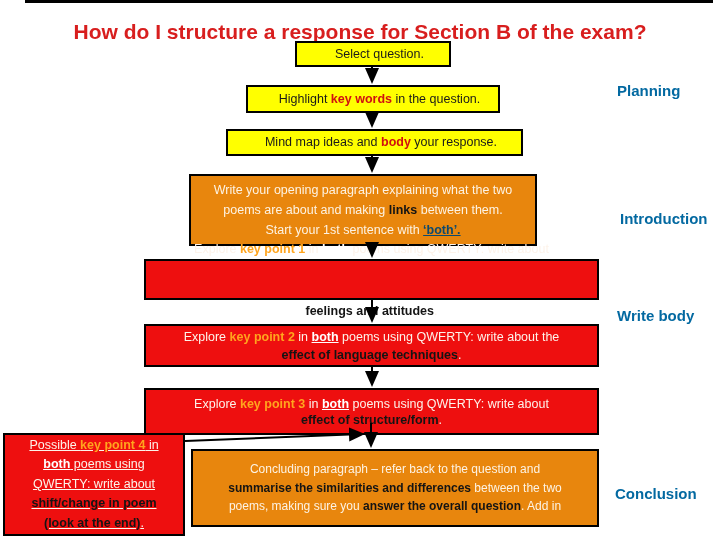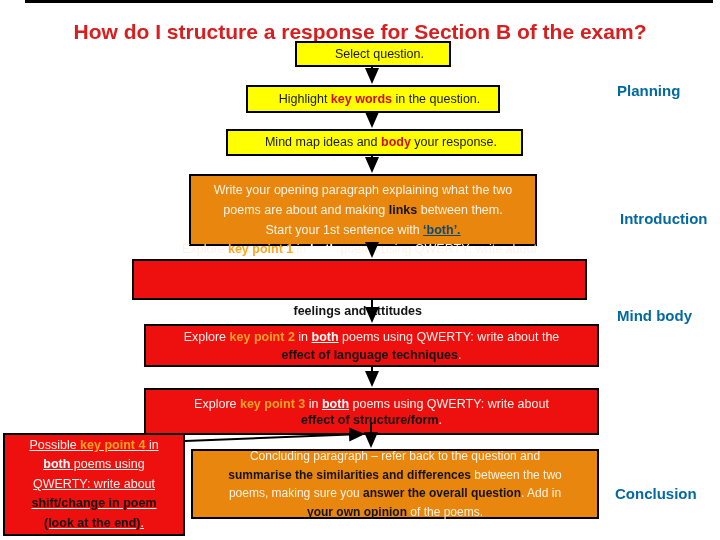--- a/index.html
+++ b/index.html
@@ -18,25 +18,25 @@
     text-align:center;font-size:12.5px;line-height:19px;
   }
   .box .ln{display:block;}
   .yellow{background:#ffff00;color:#1a1a1a;padding-left:13px;}
   .orange{background:#e8860d;color:#fdf3e4;}
   .red{background:#ee0f0f;color:#fdf3ea;}
   .b-select{left:295px;top:41px;width:156px;height:26px;line-height:16px;}
   .b-highlight{left:246px;top:85px;width:254px;height:28px;line-height:18px;}
   .b-mindmap{left:226px;top:129px;width:297px;height:27px;line-height:17px;}
   .b-intro{left:189px;top:174px;width:348px;height:72px;line-height:20px;}
-  .b-key1{left:132px;top:259px;width:455px;height:41px;line-height:18px;gap:44px;}
+  .b-key1{left:144px;top:259px;width:455px;height:41px;line-height:18px;gap:44px;}
   .b-key2{left:144px;top:324px;width:455px;height:43px;line-height:18px;}
   .b-key3{left:144px;top:388px;width:455px;height:47px;line-height:16px;}
   .b-key4{left:3px;top:433px;width:182px;height:103px;line-height:19.5px;text-decoration:underline;}
-  .b-conclusion{left:191px;top:449px;width:408px;height:70px;font-size:12px;line-height:18.5px;}
+  .b-conclusion{left:191px;top:449px;width:408px;height:78px;font-size:12px;line-height:18.5px;}
   .em-red{font-weight:bold;color:#d01010;}
   .em-gold{font-weight:bold;color:#ffa51e;}
   .em-black{font-weight:bold;color:#141414;}
   .em-black-u{font-weight:bold;color:#0c4a6e;text-decoration:underline;}
   .em-white-u{font-weight:bold;color:#ffffff;text-decoration:underline;}
   .stage-label{
     position:absolute;color:#0369a1;font-size:15px;font-weight:600;white-space:nowrap;
   }
   .l-planning{left:617px;top:82px;}
   .l-introduction{left:620px;top:190px;margin-top:20px;}
@@ -83,26 +83,25 @@
       <span class="ln"><span>Possible </span><span class="em-gold">key point 4</span><span> in</span></span>
       <span class="ln"><span class="em-white-u">both</span><span> poems using</span></span>
       <span class="ln"><span>QWERTY: write about</span></span>
       <span class="ln"><span class="em-black">shift/change in poem</span></span>
       <span class="ln"><span class="em-black">(look at the end)</span><span>.</span></span>
     </div>
   <div class="box orange b-conclusion">
       <span class="ln"><span>Concluding paragraph – refer back to the question and</span></span>
       <span class="ln"><span class="em-black">summarise the similarities and differences</span><span> between the two</span></span>
       <span class="ln"><span>poems, making sure you </span><span class="em-black">answer the overall question</span><span>. Add in</span></span>
-      <span class="ln"><span class="em-black">your own opinion</span><span> of the poems.</span></span>
     </div>
 
   <div class="stage-label l-planning">Planning</div>
   <div class="stage-label l-introduction">Introduction</div>
-  <div class="stage-label l-mainbody">Mind body</div>
+  <div class="stage-label l-mainbody">Write body</div>
   <div class="stage-label l-conclusion">Conclusion</div>
 
   <svg class="arrows" width="720" height="540" viewBox="0 0 720 540">
     <defs>
       <marker id="ah" markerWidth="9" markerHeight="8" refX="6.5" refY="3.5" orient="auto">
         <path d="M0,0 L8,3.5 L0,7 z" fill="#000"></path>
       </marker>
     </defs>
     <line x1="372" y1="67" x2="372" y2="81" stroke="#000" stroke-width="2" marker-end="url(#ah)"></line>
     <line x1="372" y1="113" x2="372" y2="125" stroke="#000" stroke-width="2" marker-end="url(#ah)"></line>

